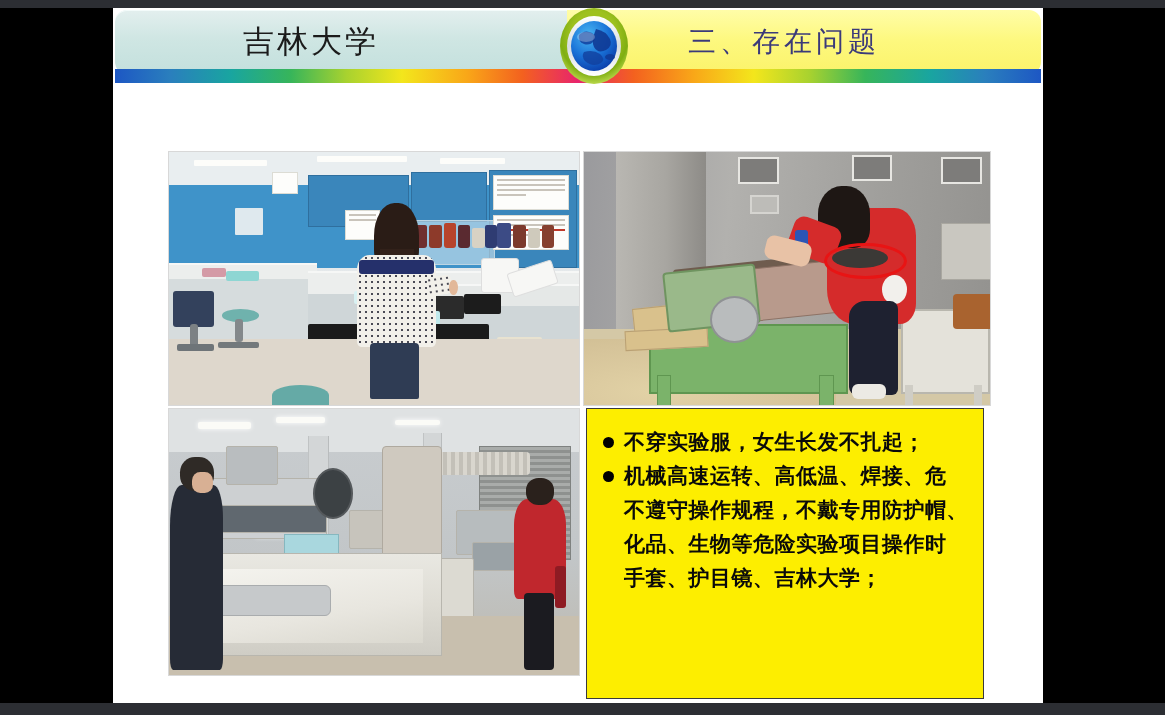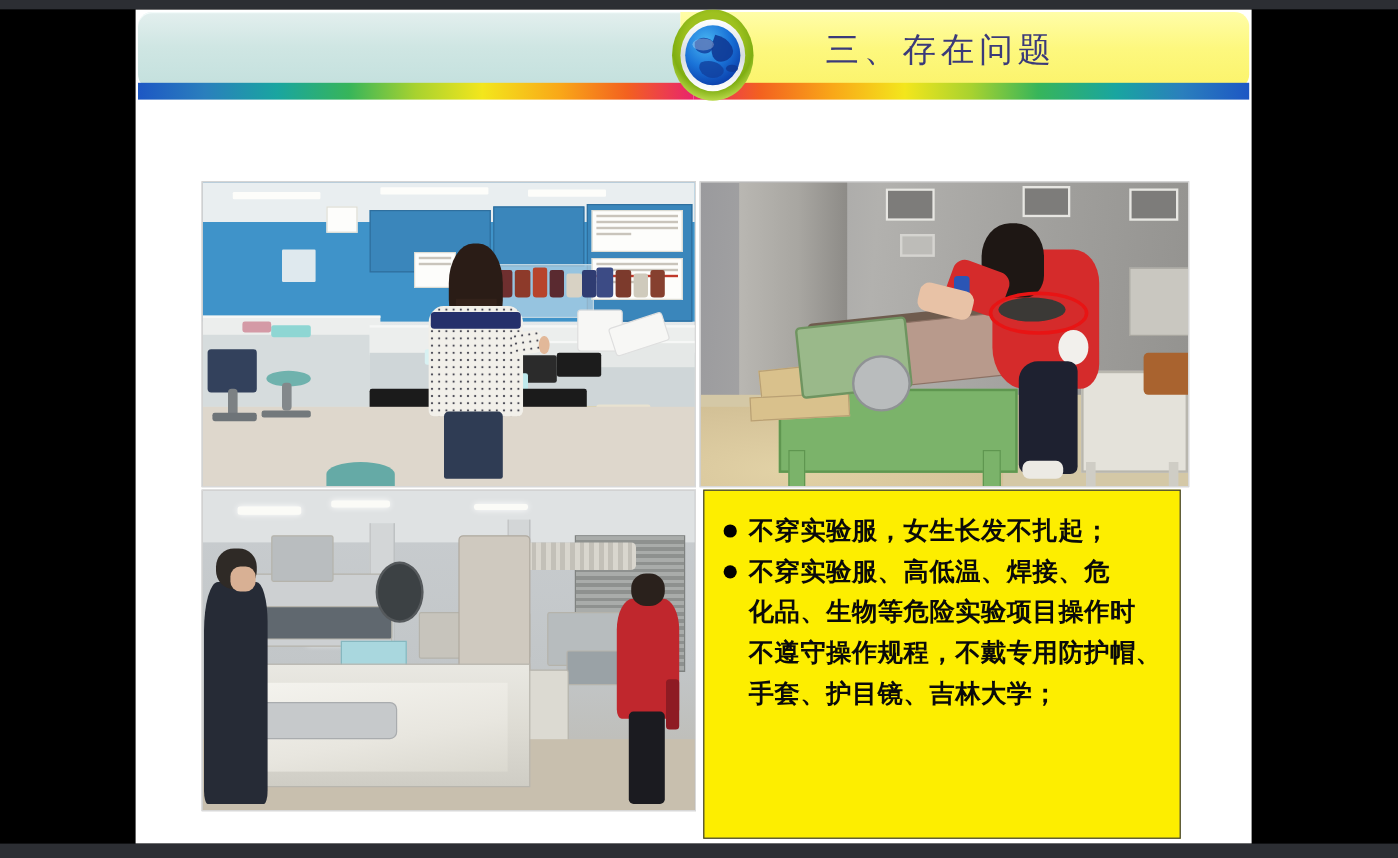--- a/index.html
+++ b/index.html
@@ -182,20 +182,21 @@
 <div class="player-top-bar"></div>
 
 <div class="stage">
 
   <div class="slide">
 
     <div class="header">
       <div class="header-left"></div>
       <div class="header-right"></div>
 
+      <div class="univ-name">吉林大学</div>
 
       <div class="section-title">三、存在问题</div>
 
       <div class="rainbow">
         <div class="rainbow-l"></div>
         <div class="rainbow-r"></div>
       </div>
 
       <div class="globe">
         <svg width="96" height="80" viewBox="0 0 96 80">
@@ -384,32 +385,32 @@
     </div>
 
     <div class="yellow-box">
       <ul class="bullets">
         <li>
           <span class="dot"></span>
           <span class="btext">不穿实验服，女生长发不扎起；</span>
         </li>
         <li>
           <span class="dot"></span>
-          <span class="btext">不穿实验服、高低温、焊接、危</span>
+          <span class="btext">机械高速运转、高低温、焊接、危</span>
+        </li>
+        <li>
+          <span class="nodot"></span>
+          <span class="btext">不遵守操作规程，不戴专用防护帽、</span>
         </li>
         <li>
           <span class="nodot"></span>
           <span class="btext">化品、生物等危险实验项目操作时</span>
         </li>
         <li>
           <span class="nodot"></span>
-          <span class="btext">不遵守操作规程，不戴专用防护帽、</span>
-        </li>
-        <li>
-          <span class="nodot"></span>
           <span class="btext">手套、护目镜、吉林大学；</span>
         </li>
       </ul>
     </div>
 
   </div>
 </div>
 
 <div class="player-bottom-bar"></div>
 

